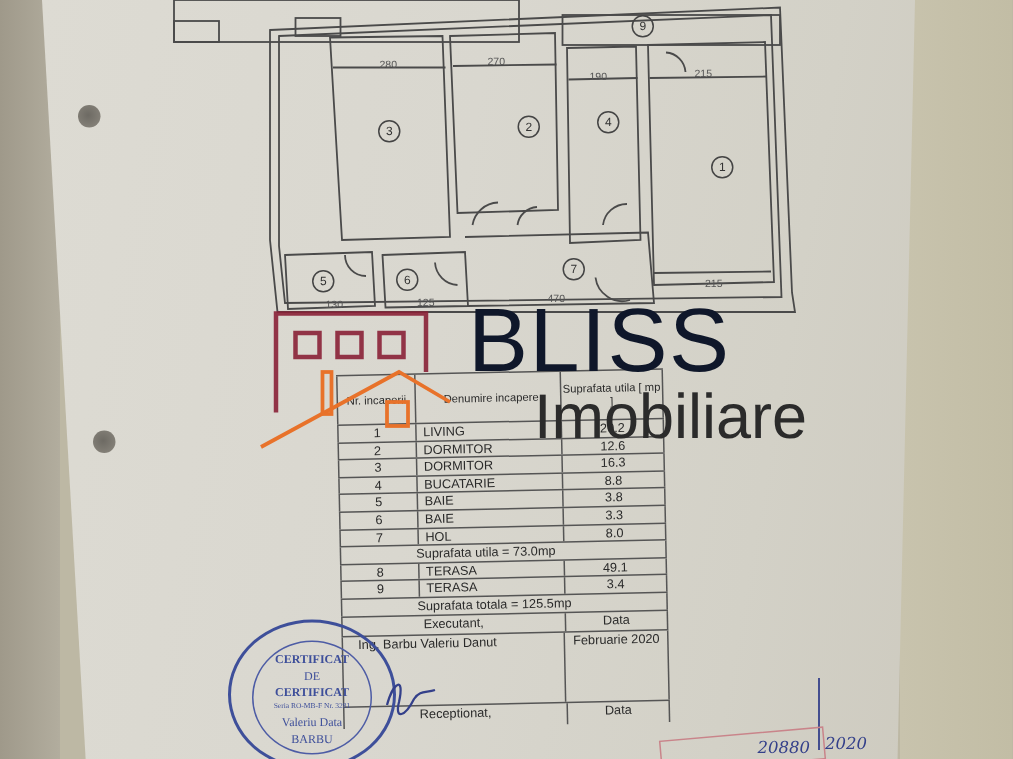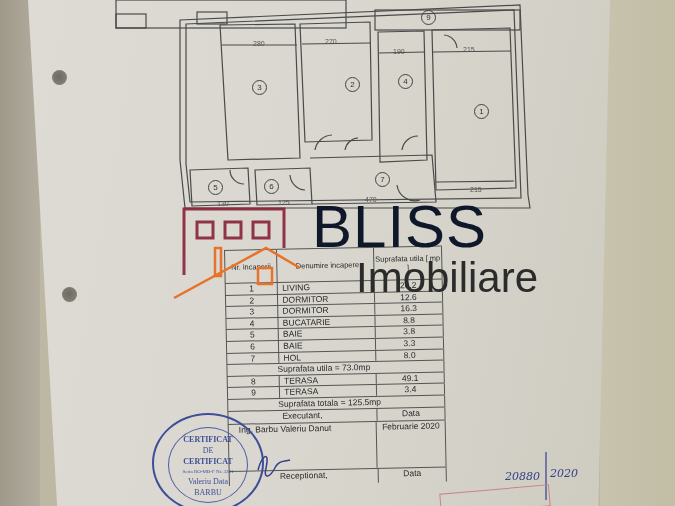--- a/index.html
+++ b/index.html
@@ -31,21 +31,21 @@
   .sig{height:46px;}
   
   .bliss{position:absolute;left:312px;top:204px;font-size:60px;color:#0f172a;
        letter-spacing:1px;font-weight:300;line-height:46px;}
   .imob{position:absolute;left:308px;top:256px;font-size:42px;color:#2b2b2b;line-height:44px;margin-left:48px;}
   .stamp{position:absolute;left:152px;top:413px;width:108px;height:96px;border-radius:50%;
        border:2px solid #3e4f9a;color:#3e4f9a;text-align:center;font-family:"Liberation Serif",serif;}
   .stamp .inner{position:absolute;left:14px;top:12px;right:14px;bottom:8px;border-radius:50%;
        border:1px solid #4d5ca5;}
   .stamp .t{position:absolute;width:100%;font-size:8px;left:0;}
-  .hand{position:absolute;font-family:"DejaVu Serif",serif;font-style:italic;color:#34408a;font-size:11px;}
+  .hand{position:absolute;font-family:"DejaVu Serif",serif;font-style:italic;color:#34408a;font-size:11px;margin-top:22px;}
   .redstamp{position:absolute;left:440px;top:489px;width:110px;height:22px;border:1px solid #c9848a;
        transform:rotate(-5deg);color:#c9848a;font-size:7px;padding-left:18px;box-sizing:border-box;}
 </style>
 </head>
 <body>
 
 <div class="bg-left"></div>
 <div class="bg-right"></div>
 <div class="paper"></div>
 <div class="hole" style="left:52px;top:70px"></div>

